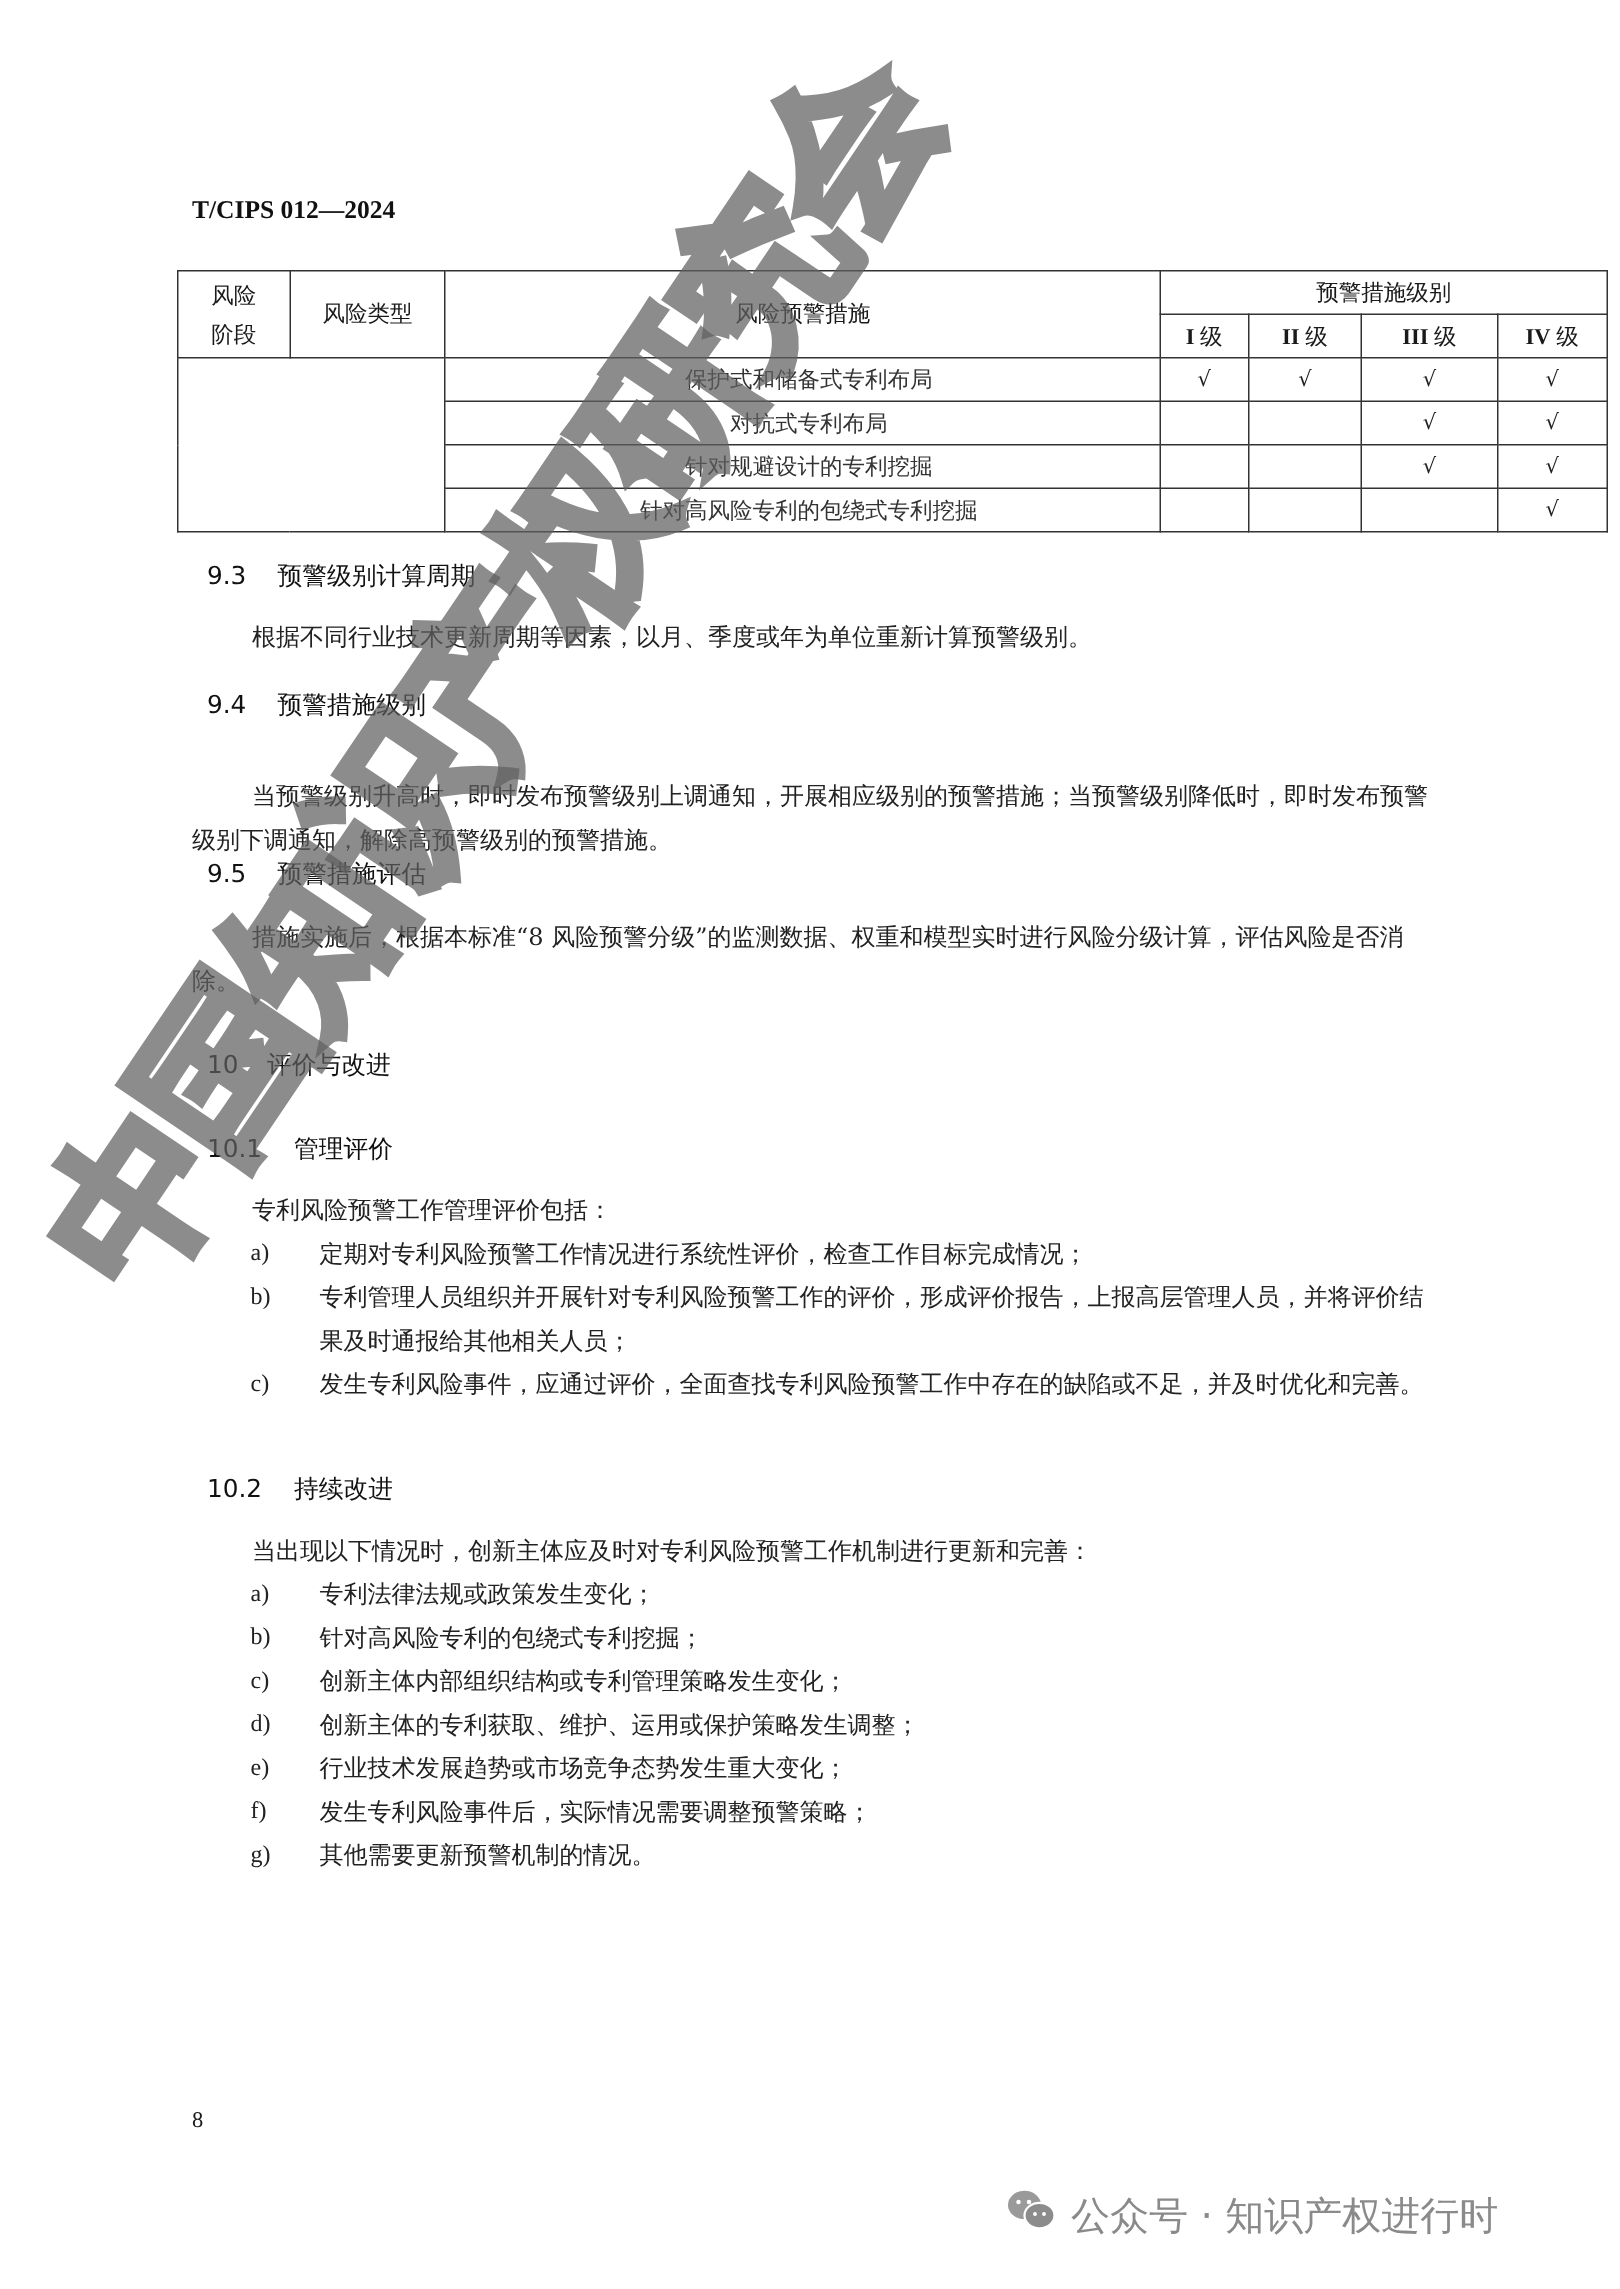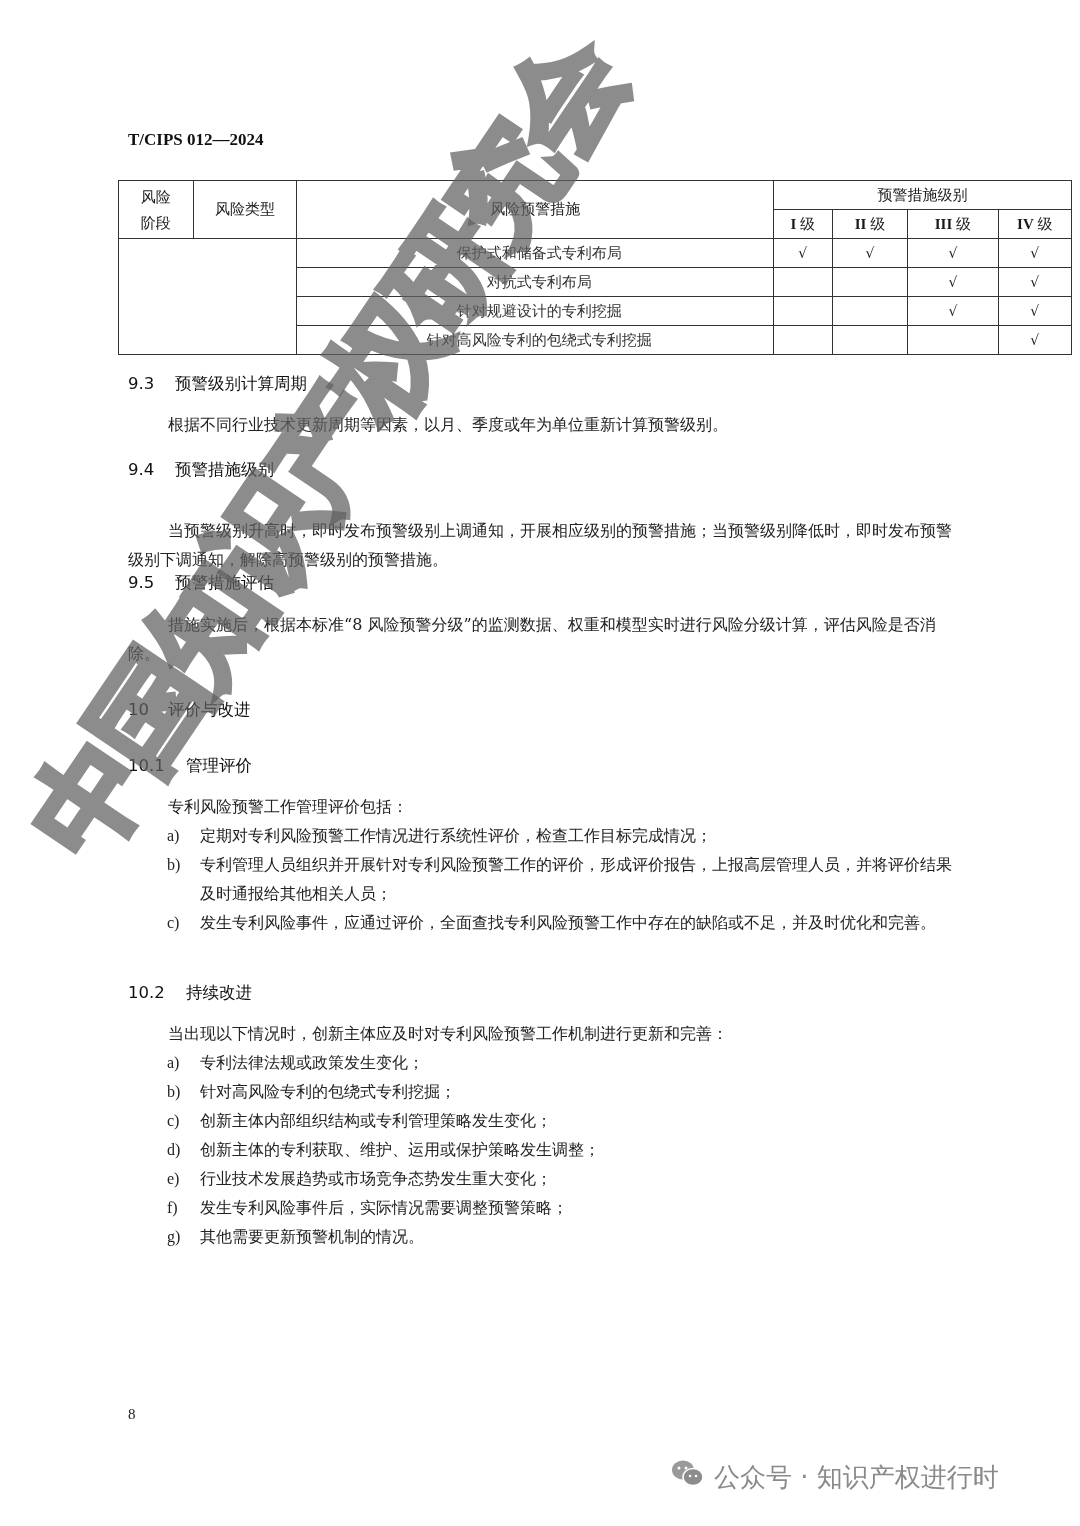--- a/index.html
+++ b/index.html
@@ -9,26 +9,26 @@
               font-weight:bold; font-size:17px; color:#111; }
   table.risk { position:absolute; left:118px; top:180px; width:954px; border-collapse:collapse;
                font-size:15px; }
   table.risk td, table.risk th { border:1.2px solid #333; padding:0; text-align:center; font-weight:normal; }
   table.risk th { font-family:"DejaVu Sans","Liberation Sans",sans-serif; font-size:15px; }
   table.risk th.lvl { font-family:"Liberation Serif",serif; font-size:15px; }
   table.risk th.lvl b { font-weight:bold; }
   table.risk td.measure { text-align:center; padding-left:8px; color:#333; }
   table.risk td.chk { font-family:"DejaVu Serif",serif; font-size:14px; color:#222; }
   .h2 { position:absolute; font-family:"DejaVu Sans","Liberation Sans",sans-serif; font-size:16.5px; color:#111; }
-  .h2 .num { display:inline-block; }
+  .h2 .num { display:inline-block;margin-left:10px; }
   .para { position:absolute; left:128px; width:830px; font-size:16px; line-height:29px; color:#222; }
   .para.indent { text-indent:40px; }
   .li { position:absolute; left:167px; width:790px; font-size:16px; line-height:29px; color:#222; }
   .li .mk { position:absolute; left:0; font-family:"Liberation Serif",serif; }
-  .li .tx { display:block; margin-left:33px; }
+  .li .tx { display:block; margin-left:46px; }
   .page-num { position:absolute; left:128px; top:1406px; font-family:"Liberation Serif",serif; font-size:15px; }
   .source { position:absolute; left:670px; top:1458px; font-family:"DejaVu Sans",sans-serif;
             font-size:26px; color:#8a8a8a; display:flex; align-items:center; gap:8px; }
   .watermark { position:absolute; left:60px; top:770px; transform:rotate(-56deg); transform-origin:left center;
                font-family:"DejaVu Sans",sans-serif; font-size:112px; color:rgba(90,90,90,0.55);
                letter-spacing:-6px; white-space:nowrap; pointer-events:none; -webkit-text-stroke:1px rgba(90,90,90,0.3);
                color:transparent; }
   .watermark span { -webkit-text-stroke:10px rgba(95,95,95,0.72); }
 </style>
 </head>

